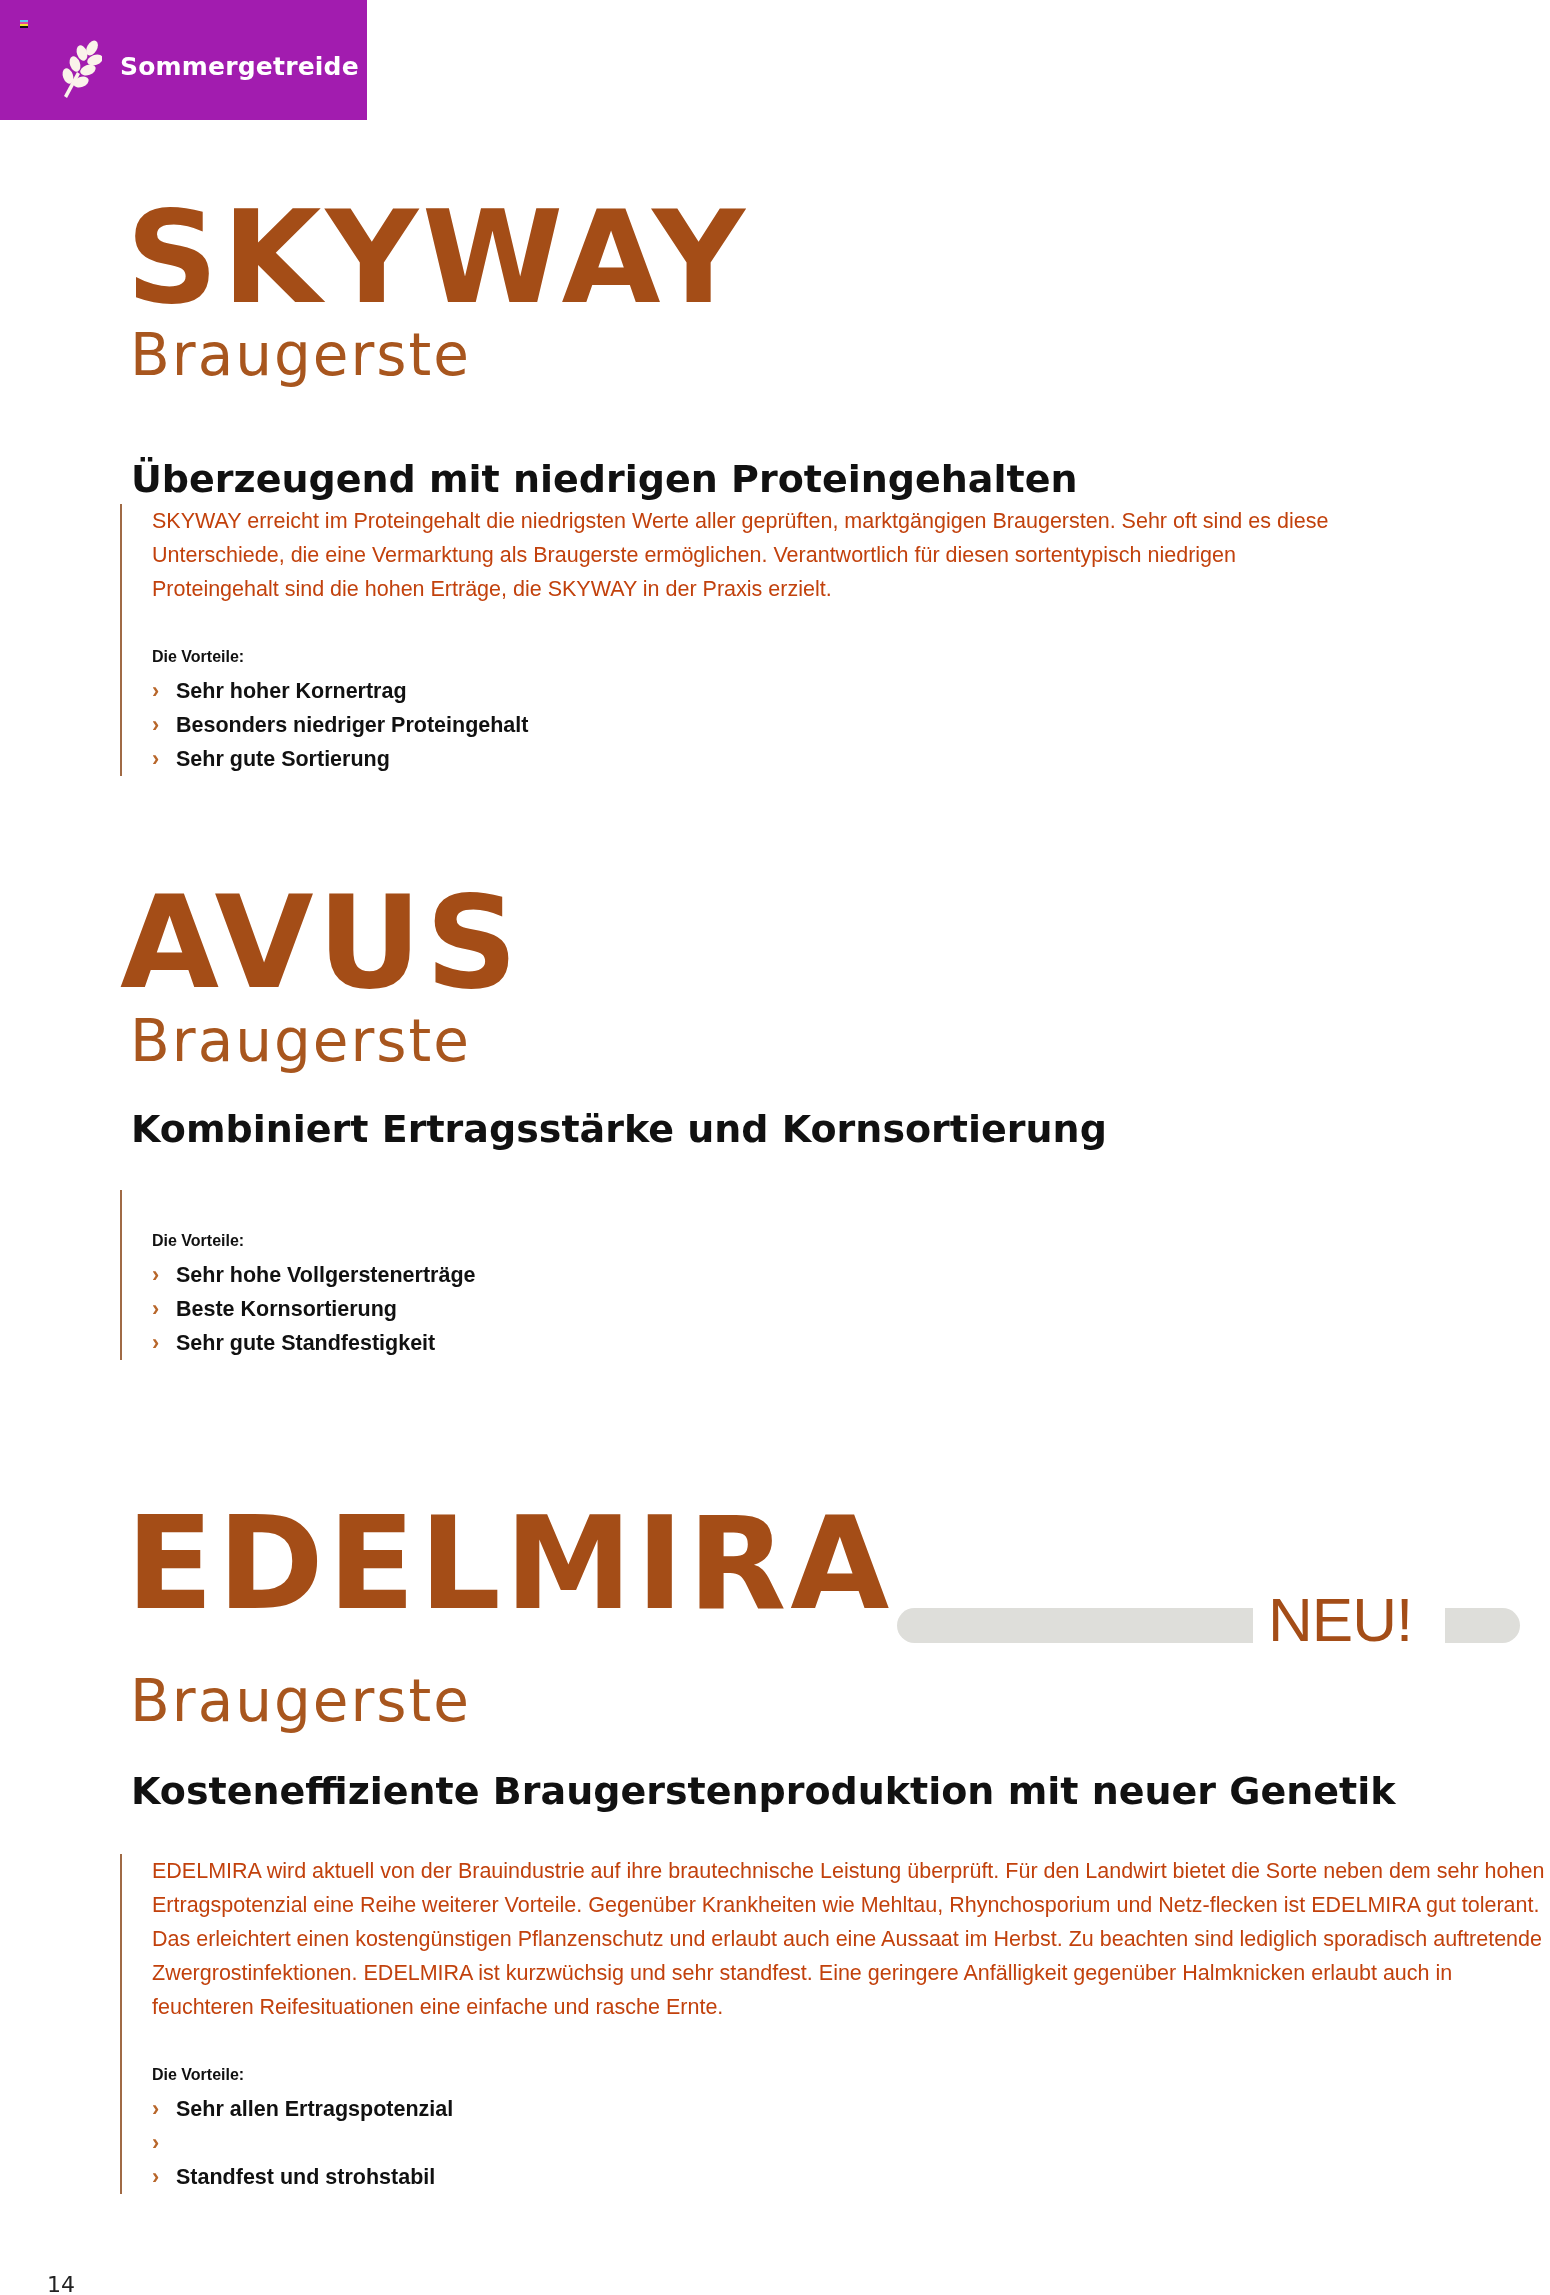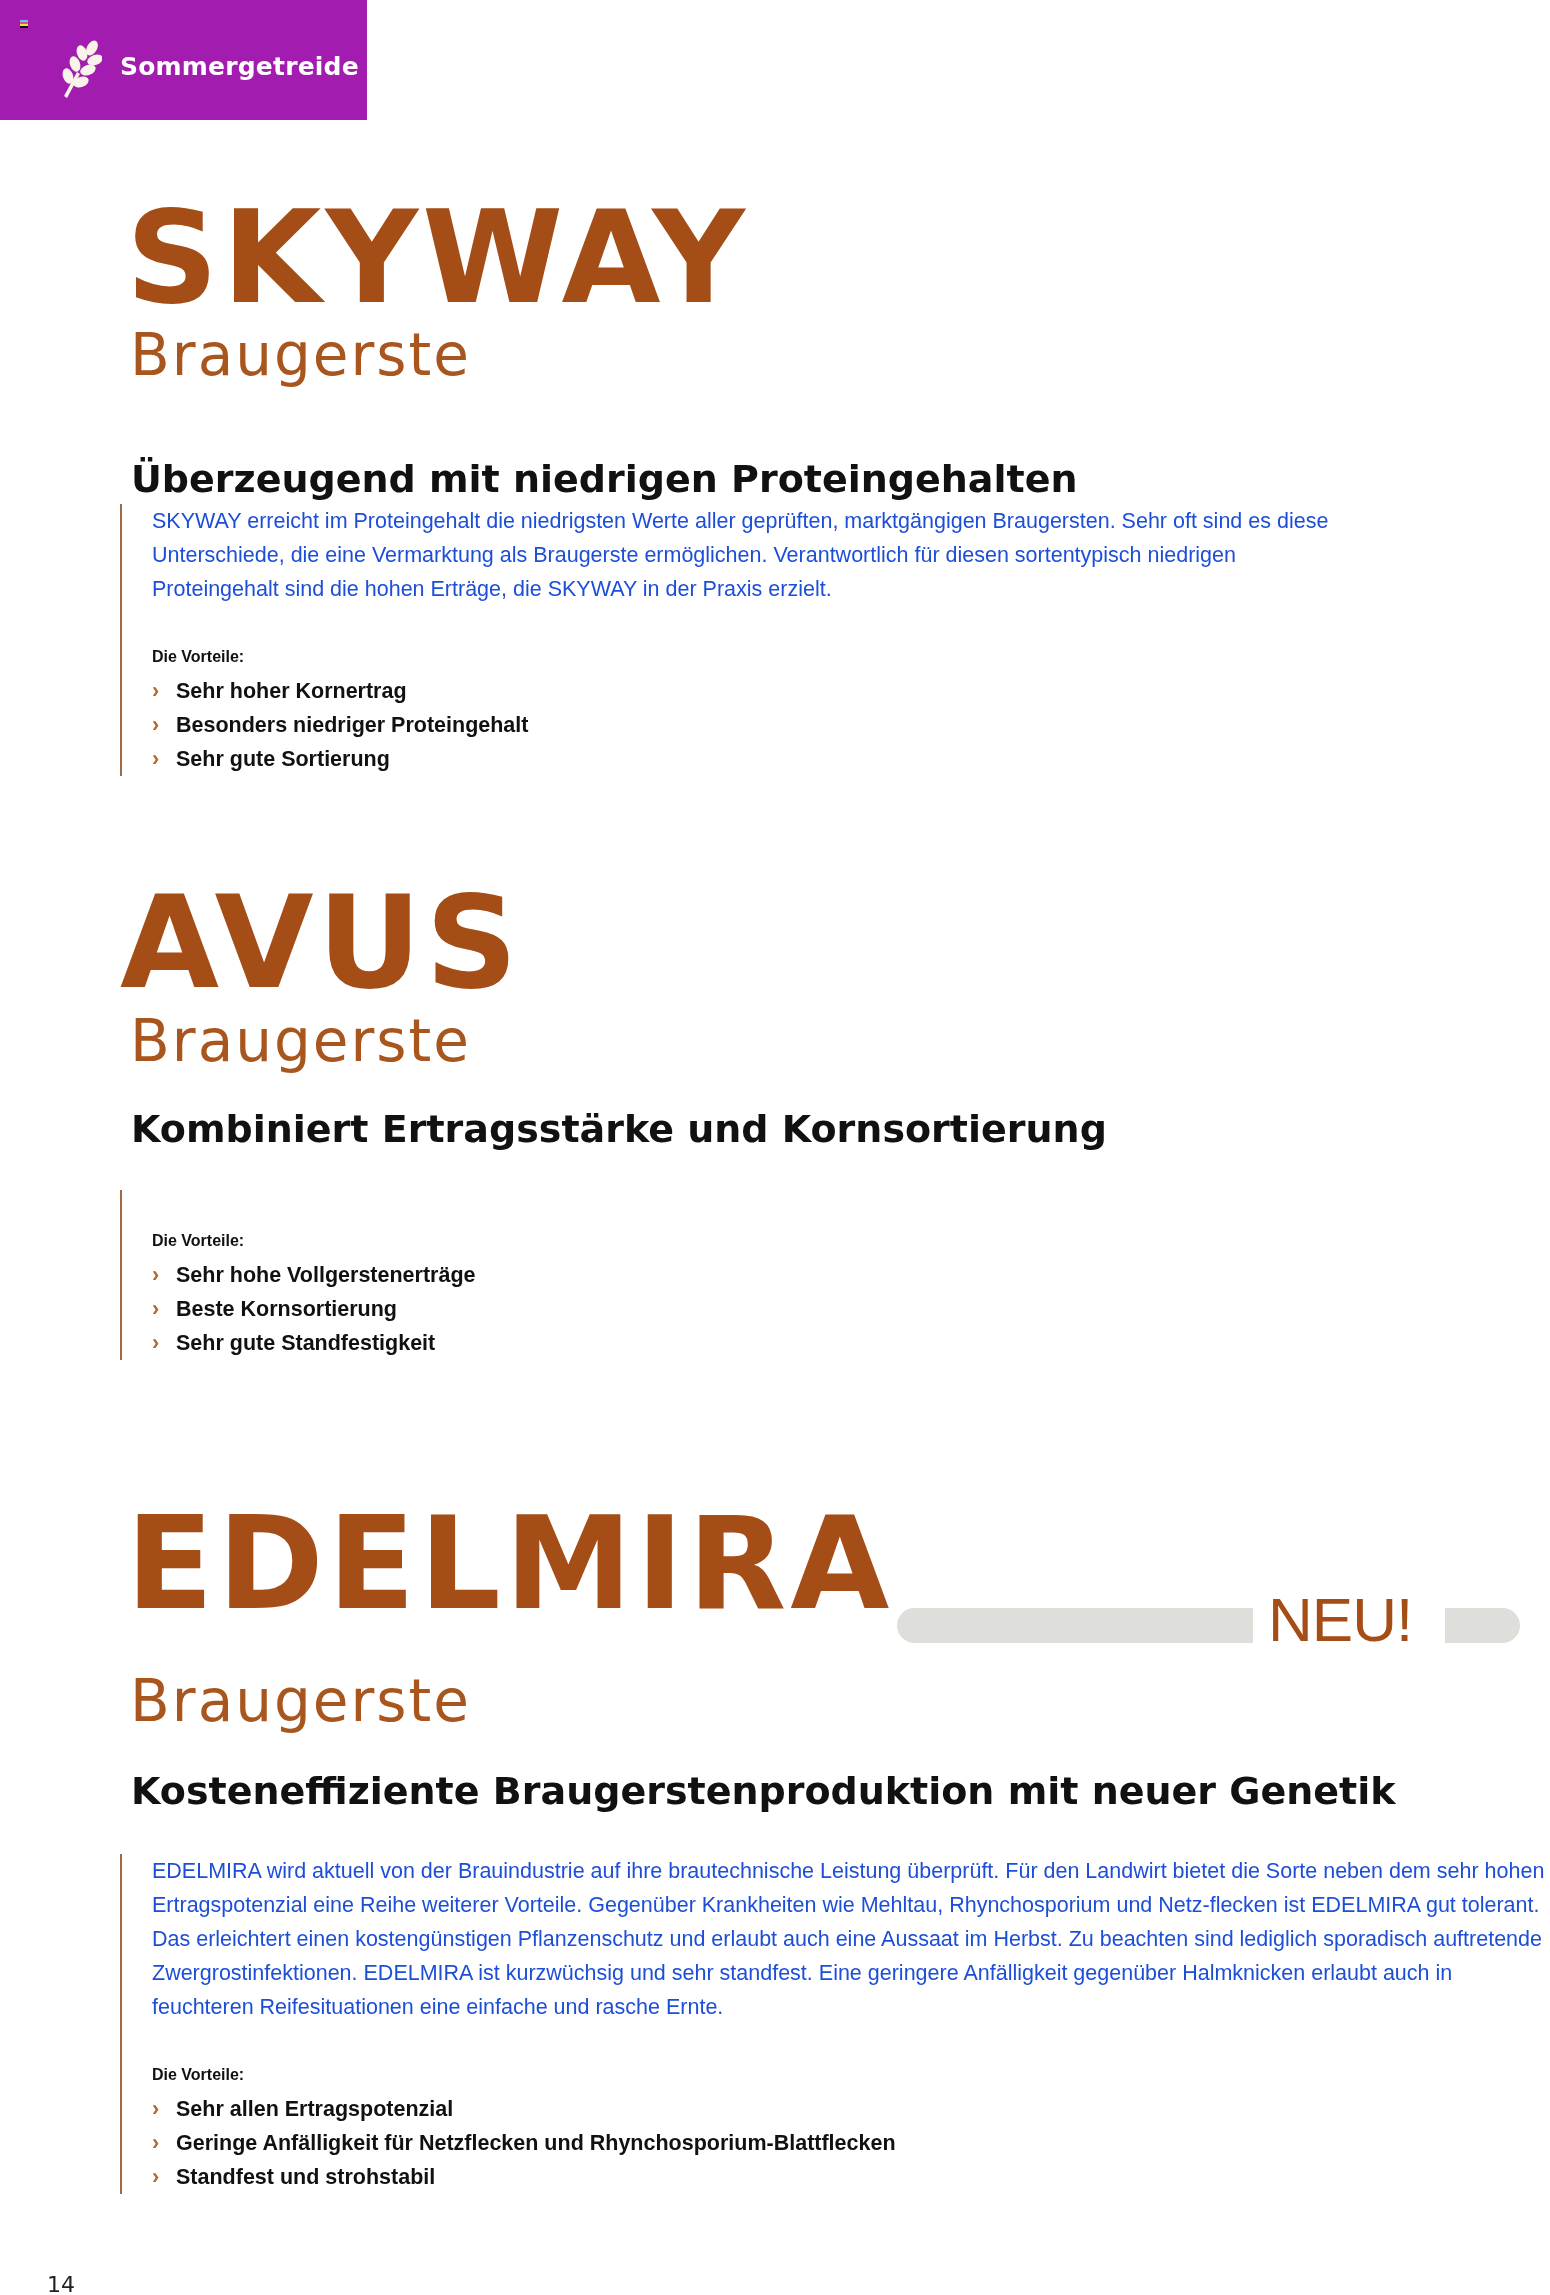--- a/index.html
+++ b/index.html
@@ -31,21 +31,21 @@
     }
     .tagline {
       position: absolute; left: 131px; color: #111; font-weight: bold;
       font-size: 38px; line-height: 1; white-space: nowrap;
     }
     .body-block {
       position: absolute; left: 120px; border-left: 2px solid #A06A45;
       padding-left: 30px; width: 1400px;
     }
     .body-block p {
-      margin: 0; font-size: 21.5px; line-height: 34px; color: #1d4ed8;
+      margin: 0; font-size: 21.5px; line-height: 34px; color: #c2410c;
       font-family: "Liberation Sans", sans-serif;
     }
     .vorteile-title {
       margin-top: 34px; font-weight: bold; font-size: 16px; line-height: 34px;
       color: #111; font-family: "Liberation Sans", sans-serif;
     }
     .vorteile-list { list-style: none; margin: 0; padding: 0; }
     .vorteile-list li {
       font-weight: bold; font-size: 21.5px; line-height: 34px; color: #111;
       font-family: "Liberation Sans", sans-serif; display: flex; align-items: baseline;
@@ -151,21 +151,20 @@
   <div class="body-block" style="top:1854px; width:1400px;">
     <p>EDELMIRA wird aktuell von der Brauindustrie auf ihre brautechnische Leistung überprüft. Für den Landwirt bietet die Sorte neben dem sehr hohen Ertragspotenzial eine Reihe weiterer Vorteile. Gegenüber Krankheiten wie Mehltau, Rhynchosporium und Netz-flecken ist EDELMIRA gut tolerant. Das erleichtert einen kostengünstigen Pflanzenschutz und erlaubt auch eine Aussaat im Herbst. Zu beachten sind lediglich sporadisch auftretende Zwergrostinfektionen. EDELMIRA ist kurzwüchsig und sehr standfest. Eine geringere Anfälligkeit gegenüber Halmknicken erlaubt auch in feuchteren Reifesituationen eine einfache und rasche Ernte.</p>
     <div class="vorteile-title">Die Vorteile:</div>
     <ul class="vorteile-list">
       <li>
           <span class="chev">›</span>
           <span>Sehr allen Ertragspotenzial</span>
         </li>
       <li>
           <span class="chev">›</span>
-          <span>Geringe Anfälligkeit für Netzflecken und Rhynchosporium-Blattflecken</span>
         </li>
       <li>
           <span class="chev">›</span>
           <span>Standfest und strohstabil</span>
         </li>
     </ul>
   </div>
 </section>
 
 <div class="page-number">14</div>

